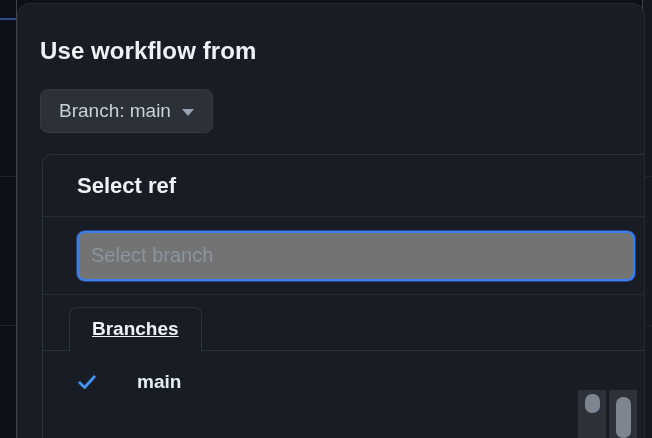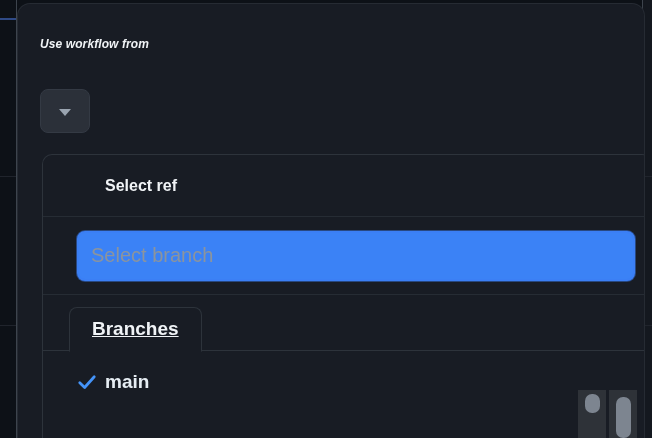--- a/index.html
+++ b/index.html
@@ -67,25 +67,24 @@
     background: #181c24;
     border-radius: 12px 12px 0 0;
     box-shadow: 0 0 0 1px #262b33;
     overflow: hidden;
   }
 
   .dialog-title {
     position: absolute;
     left: 22px;
     top: 33px;
-    font-size: 12px;
+    font-size: 24px;
     font-weight: bold;
     color: #f0f3f6;
     letter-spacing: 0.1px;
-    font-style: italic;
   }
 
   
   .branch-button {
     position: absolute;
     left: 22px;
     top: 85px;
     height: 44px;
     padding: 0 18px;
     display: flex;
@@ -128,38 +127,37 @@
 
   .ref-header {
     height: 62px;
     display: flex;
     align-items: center;
     padding-left: 34px;
     border-bottom: 1px solid #262c34;
     box-sizing: border-box;
   }
   .ref-header-title {
-    font-size: 16px;
+    font-size: 22px;
     font-weight: bold;
     color: #f0f3f6;
-    margin-left: 28px;
   }
 
   .ref-search-row {
     height: 78px;
     display: flex;
     align-items: center;
     padding: 0 16px 0 34px;
     border-bottom: 1px solid #262c34;
     box-sizing: border-box;
   }
   .ref-search-input {
     flex: 1;
     height: 50px;
-    background: #3b82f6;
+    background: #737373;
     border: 2px solid #3b7ff5;
     border-radius: 8px;
     outline: none;
     box-shadow: 0 0 0 1px rgba(59,127,245,0.45);
     font-family: "Liberation Sans", sans-serif;
     font-size: 20px;
     color: #e6edf3;
     padding: 0 12px;
     box-sizing: border-box;
     caret-color: #e6edf3;
@@ -215,21 +213,21 @@
 
   
   .ref-list {
     padding-top: 8px;
   }
   .ref-list-item {
     height: 46px;
     display: flex;
     align-items: center;
     padding-left: 34px;
-    gap: 8px;
+    gap: 40px;
     cursor: pointer;
   }
   .check-icon {
     width: 20px;
     height: 20px;
     flex: none;
     display: block;
   }
   .ref-list-label {
     font-size: 19px;
@@ -263,20 +261,21 @@
   <div class="right-gutter"></div>
   <div class="backdrop-divider" style="left:642px;"></div>
   <div class="backdrop-rule" style="right:0;top:176px;width:9px;height:1px;"></div>
   <div class="backdrop-rule" style="right:0;top:325px;width:9px;height:1px;"></div>
 
   <div id="dialog">
 
     <div class="dialog-title">Use workflow from</div>
 
     <div class="branch-button">
+      <span class="branch-button-label">Branch: main</span>
       <span class="caret-down"></span>
     </div>
 
     <div class="ref-popover">
 
       <div class="ref-header">
         <span class="ref-header-title">Select ref</span>
       </div>
 
       <div class="ref-search-row">

